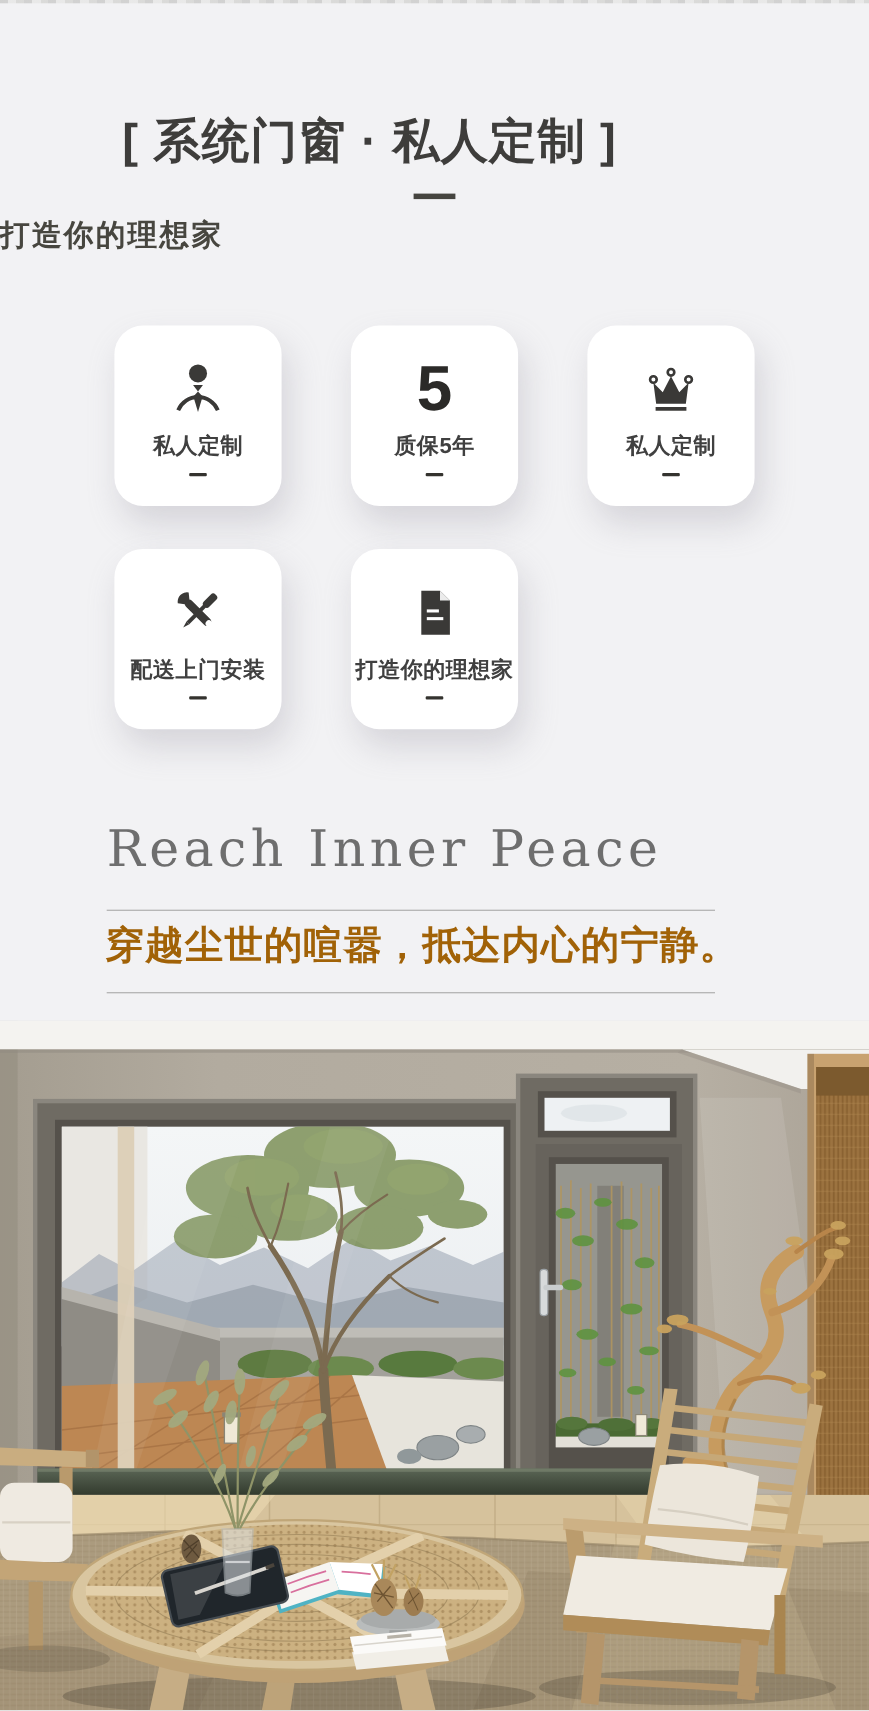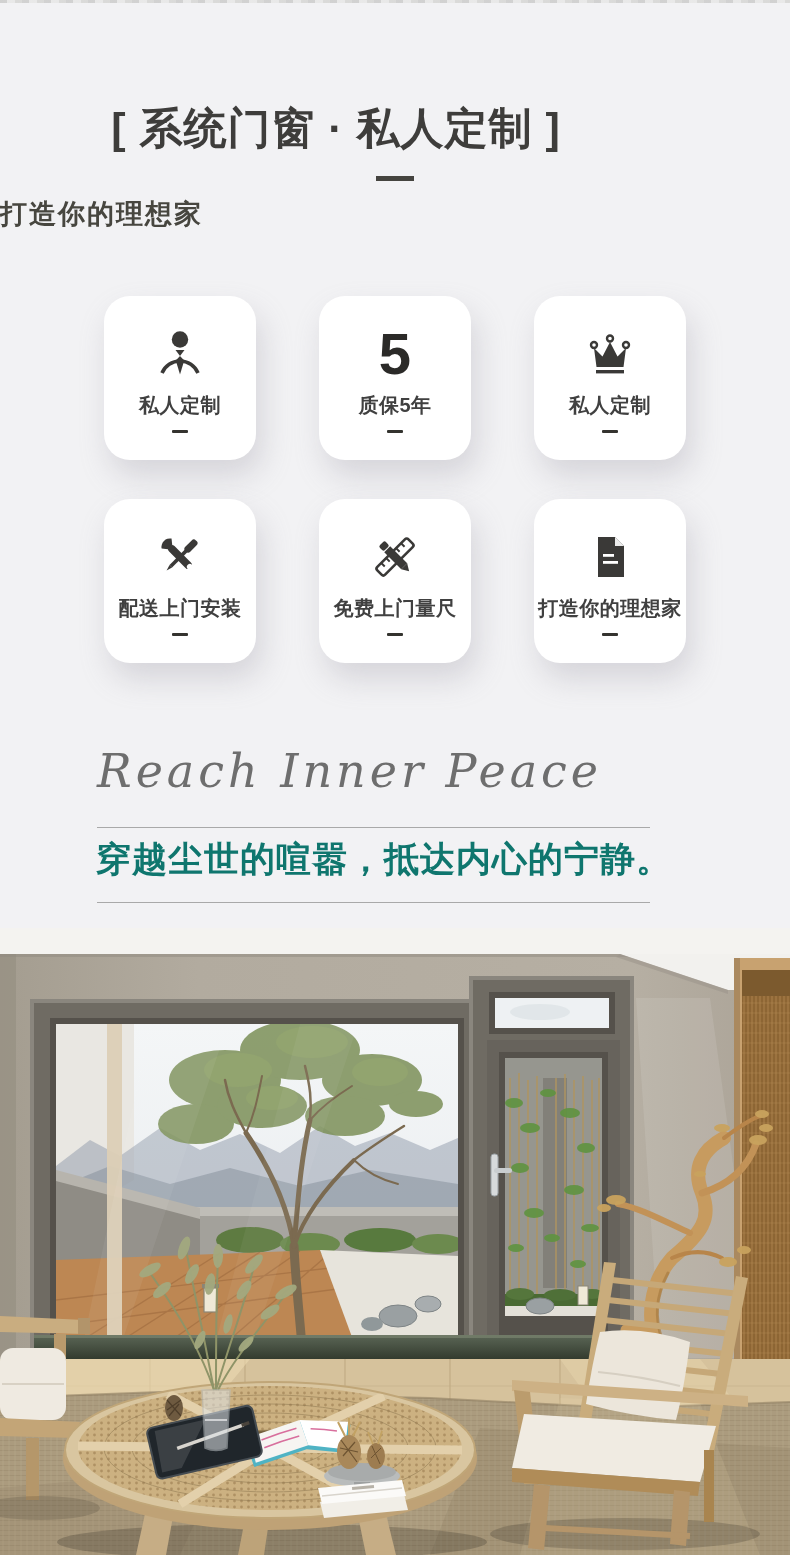--- a/index.html
+++ b/index.html
@@ -18,27 +18,27 @@
     grid-template-columns:repeat(3,152px);column-gap:63px;row-gap:39px;}
   .card{width:152px;height:164px;background:#ffffff;border-radius:26px;
     box-shadow:6px 16px 30px rgba(148,146,158,.30);display:flex;flex-direction:column;align-items:center;}
   .card-icon{height:62px;margin-top:27px;display:flex;align-items:center;justify-content:center;}
   .card-number{height:62px;margin-top:27px;display:flex;align-items:center;justify-content:center;
     font-size:58px;font-weight:700;color:#2b2a28;line-height:1;}
   .card-label{margin-top:7px;font-size:20px;font-weight:700;color:#404040;letter-spacing:0.5px;white-space:nowrap;}
   .card-dash{margin-top:11px;width:16px;height:3px;background:#34332f;border-radius:1px;}
   
   .quote-en{position:absolute;left:97px;top:744px;width:600px;
-    font-family:"DejaVu Serif","Liberation Serif",serif;font-style:italic;
+    font-family:"DejaVu Serif","Liberation Serif",serif;
     font-size:46px;color:#6e6e6e;letter-spacing:4px;}
   .rule{position:absolute;left:97px;width:553px;height:0;border-top:1px solid #a9a9a9;}
   .rule-1{top:827px;}
   .rule-2{top:902px;}
   .quote-cn{position:absolute;left:96px;top:836px;width:640px;
-    font-size:35px;font-weight:800;color:#0f766e;letter-spacing:1px;white-space:nowrap;}
+    font-size:35px;font-weight:800;color:#a16207;letter-spacing:1px;white-space:nowrap;}
   
   .photo{position:absolute;left:0;top:928px;width:790px;height:627px;}
   .icon-ink{fill:#3a3937;}
 </style>
 </head>
 <body>
 
 <div class="page">
   <div class="top-noise"></div>
 
@@ -93,37 +93,20 @@
             <path d="M20 8 a8.5 8.5 0 0 1 14 0 l-4 5 h-6 z" class="icon-ink"></path>
             <rect x="23.2" y="12" width="7.6" height="30" rx="3.4" class="icon-ink"></rect>
             <circle cx="27" cy="41" r="3" fill="#ffffff"></circle>
           </g>
         </svg>
       </div>
       <div class="card-label">配送上门安装</div>
       <div class="card-dash"></div>
     </div>
 
-    <div class="card">
-      <div class="card-icon">
-        <svg width="54" height="54" viewBox="0 0 54 54">
-          <g transform="rotate(45 27 27)">
-            <rect x="21.5" y="5" width="11" height="44" rx="2.5" fill="#ffffff" stroke="#3a3937" stroke-width="2.6"></rect>
-            <path d="M21.5 13 h5 M21.5 20 h5 M21.5 27 h5 M21.5 34 h5 M21.5 41 h5" stroke="#3a3937" stroke-width="2"></path>
-          </g>
-          <g transform="rotate(-45 27 27)">
-            <rect x="22.8" y="8" width="8.4" height="7" rx="2" class="icon-ink"></rect>
-            <rect x="22.8" y="16" width="8.4" height="24" class="icon-ink"></rect>
-            <path d="M22.8 40 h8.4 l-4.2 7 z" class="icon-ink"></path>
-          </g>
-        </svg>
-      </div>
-      <div class="card-label">免费上门量尺</div>
-      <div class="card-dash"></div>
-    </div>
 
     <div class="card">
       <div class="card-icon">
         <svg width="54" height="54" viewBox="0 0 54 54">
           <path d="M15 7 h17 l9 9 v31 h-26 z" class="icon-ink"></path>
           <path d="M32 7 v9 h9 z" fill="#ffffff" opacity="0.9"></path>
           <rect x="20" y="24" width="11" height="2.8" fill="#ffffff"></rect>
           <rect x="20" y="31" width="15" height="2.8" fill="#ffffff"></rect>
         </svg>
       </div>

